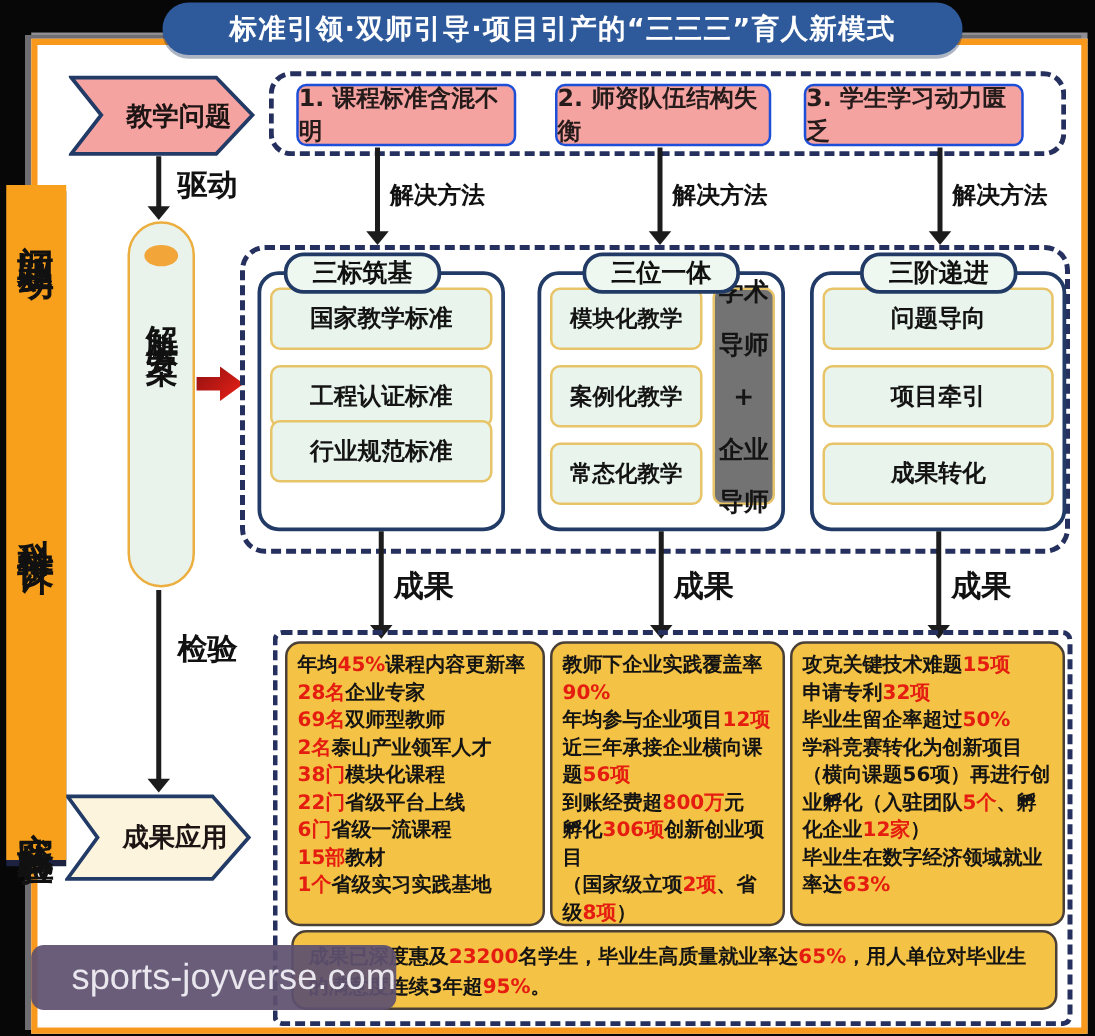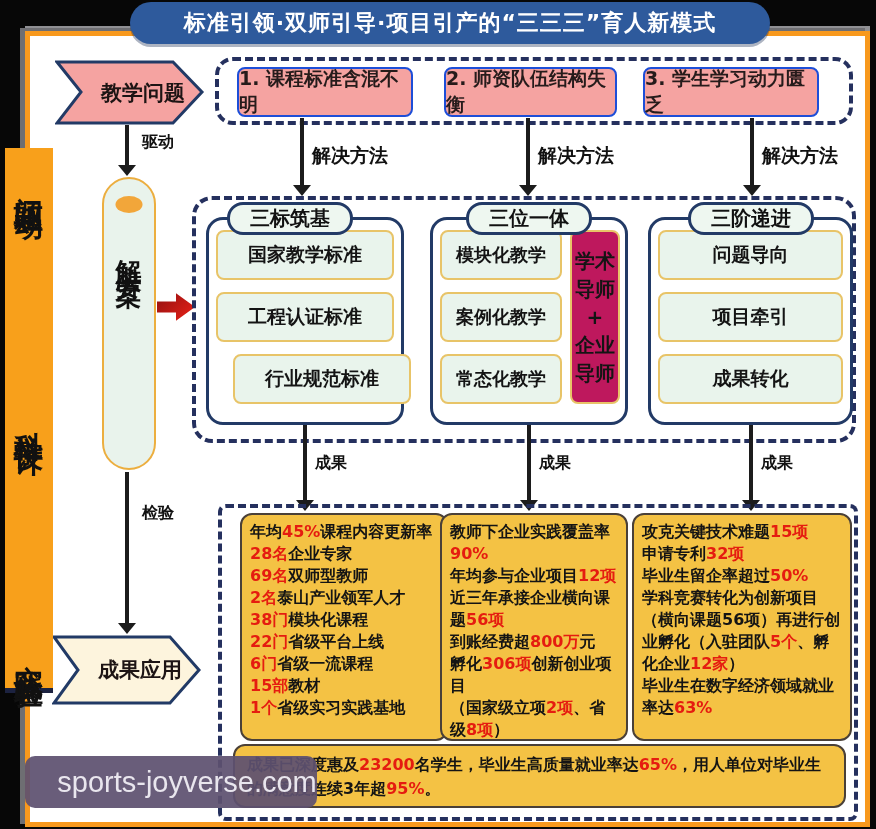--- a/index.html
+++ b/index.html
@@ -17,21 +17,21 @@
            padding:26px 0;box-sizing:border-box;box-shadow:0 5px 0 #1c2240;}
   .sidebar .vtext{writing-mode:vertical-rl;text-orientation:upright;font-size:29px;line-height:48px;
            letter-spacing:5px;color:#111;}
   .banner{overflow:visible;}
   .banner svg{position:absolute;left:0;top:0;}
   .banner .blabel{position:absolute;left:26px;top:0;right:0;bottom:0;display:flex;
            align-items:center;justify-content:center;font-size:21px;color:#1d1414;}
   .varrow{position:absolute;width:4px;background:#1c1c1c;}
   .varrow::after{content:"";position:absolute;left:50%;bottom:-10px;transform:translateX(-50%);
            border:9px solid transparent;border-top:11px solid #1c1c1c;border-bottom:0;}
-  .flowlabel{position:absolute;font-size:16px;color:#111;white-space:nowrap;}
+  .flowlabel{position:absolute;font-size:24px;color:#111;white-space:nowrap;}
   .capsule{left:102px;top:177px;width:54px;height:293px;background:#e9f3ec;border:2px solid #ecae3f;
            border-radius:28px;box-sizing:border-box;}
   .capsule .dot{position:absolute;left:50%;top:17px;transform:translateX(-50%);width:27px;height:17px;
            background:#f2a63a;border-radius:50%;}
   .capsule .vtext{position:absolute;left:50%;top:60px;transform:translateX(-50%);
            writing-mode:vertical-rl;text-orientation:upright;font-size:26px;line-height:50px;
            letter-spacing:7px;color:#111;}
   .red-arrow{left:157px;top:292px;width:38px;height:30px;
            background:linear-gradient(135deg,#8f1010,#ee2218);
            clip-path:polygon(0 32%,50% 32%,50% 4%,100% 50%,50% 96%,50% 68%,0 68%);}
@@ -42,24 +42,24 @@
            font-size:19px;color:#261b1b;z-index:2;}
   .sol-wrap{left:192px;top:196px;width:664px;height:247px;border-radius:20px;}
   .colbox{position:absolute;top:217px;height:208px;background:#ffffff;border:3px solid #223a66;
            border-radius:17px;box-sizing:border-box;}
   .pill{position:absolute;top:202px;height:27px;transform:translateX(-50%);background:#eef7f0;
            border:3px solid #223a66;border-radius:16px;display:flex;align-items:center;
            justify-content:center;font-size:20px;padding:0 20px;white-space:nowrap;z-index:3;color:#111;}
   .item{position:absolute;height:50px;background:#e9f4ec;border:2px solid #e8c468;border-radius:8px;
            box-sizing:border-box;display:flex;align-items:center;justify-content:center;
            font-size:19px;color:#141414;z-index:2;}
-  .mentor{position:absolute;left:570px;top:230px;width:50px;height:174px;background:#be185d;
+  .mentor{position:absolute;left:570px;top:230px;width:50px;height:174px;background:#737373;
            border:2px solid #e8c468;border-radius:8px;box-sizing:border-box;z-index:2;
            display:flex;flex-direction:column;align-items:center;justify-content:center;
-           font-size:20px;color:#141414;}
+           font-size:20px;color:#141414;gap:14px;}
   .mentor .rline{line-height:28px;text-align:center;}
   .res-wrap{left:218px;top:504px;width:640px;height:317px;border-radius:8px;}
   .resultbox{position:absolute;top:513px;height:228px;background:#f4c244;border:2px solid #4a4038;
            border-radius:12px;box-sizing:border-box;padding:6px 8px;font-size:16px;line-height:22px;
            color:#141414;z-index:2;overflow:hidden;}
   .summary{left:233px;top:744px;width:613px;height:64px;background:#f4c244;border:2px solid #4a4038;
            border-radius:12px;box-sizing:border-box;padding:7px 12px;font-size:16px;line-height:24px;
            color:#141414;z-index:2;}
   .hl{color:#e51c10;}
   .watermark{left:25px;top:756px;width:260px;height:52px;background:rgba(94,81,112,0.93);
@@ -120,21 +120,21 @@
   <div class="flowlabel" style="left:312px;top:143px;font-size:19px;">解决方法</div>
   <div class="flowlabel" style="left:538px;top:143px;font-size:19px;">解决方法</div>
   <div class="flowlabel" style="left:762px;top:143px;font-size:19px;">解决方法</div>
 
   <div class="abs dashed sol-wrap"></div>
 
   <div class="colbox" style="left:206px;width:198px;"></div>
   <div class="pill" style="left:290px;">三标筑基</div>
   <div class="item" style="left:216px;top:230px;width:178px;">国家教学标准</div>
   <div class="item" style="left:216px;top:292px;width:178px;">工程认证标准</div>
-  <div class="item" style="left:216px;top:354px;width:178px;margin-left:17px;">行业规范标准</div>
+  <div class="item" style="left:216px;top:336px;width:178px;">行业规范标准</div>
 
   <div class="colbox" style="left:430px;width:198px;"></div>
   <div class="pill" style="left:529px;">三位一体</div>
   <div class="item" style="left:440px;top:230px;width:122px;font-size:18px;">模块化教学</div>
   <div class="item" style="left:440px;top:292px;width:122px;font-size:18px;">案例化教学</div>
   <div class="item" style="left:440px;top:354px;width:122px;font-size:18px;">常态化教学</div>
   <div class="mentor">
       <div class="rline"><span>学术</span></div>
       <div class="rline"><span>导师</span></div>
       <div class="rline"><span>+</span></div>
@@ -149,21 +149,21 @@
   <div class="item" style="left:658px;top:354px;width:185px;font-family:Liberation Mono, monospace;">成果转化</div>
 
   <div class="varrow" style="left:303px;top:425px;height:76px;"></div>
   <div class="varrow" style="left:527px;top:425px;height:76px;"></div>
   <div class="varrow" style="left:749px;top:425px;height:76px;"></div>
   <div class="flowlabel" style="left:315px;top:453px;">成果</div>
   <div class="flowlabel" style="left:539px;top:453px;">成果</div>
   <div class="flowlabel" style="left:761px;top:453px;">成果</div>
 
   <div class="abs dashed res-wrap"></div>
-  <div class="resultbox" style="left:228px;width:208px;margin-left:12px;">
+  <div class="resultbox" style="left:228px;width:208px;">
       <div class="rline"><span>年均</span><span class="hl">45%</span><span>课程内容更新率</span></div>
       <div class="rline"><span class="hl">28名</span><span>企业专家</span></div>
       <div class="rline"><span class="hl">69名</span><span>双师型教师</span></div>
       <div class="rline"><span class="hl">2名</span><span>泰山产业领军人才</span></div>
       <div class="rline"><span class="hl">38门</span><span>模块化课程</span></div>
       <div class="rline"><span class="hl">22门</span><span>省级平台上线</span></div>
       <div class="rline"><span class="hl">6门</span><span>省级一流课程</span></div>
       <div class="rline"><span class="hl">15部</span><span>教材</span></div>
       <div class="rline"><span class="hl">1个</span><span>省级实习实践基地</span></div>
     </div>

